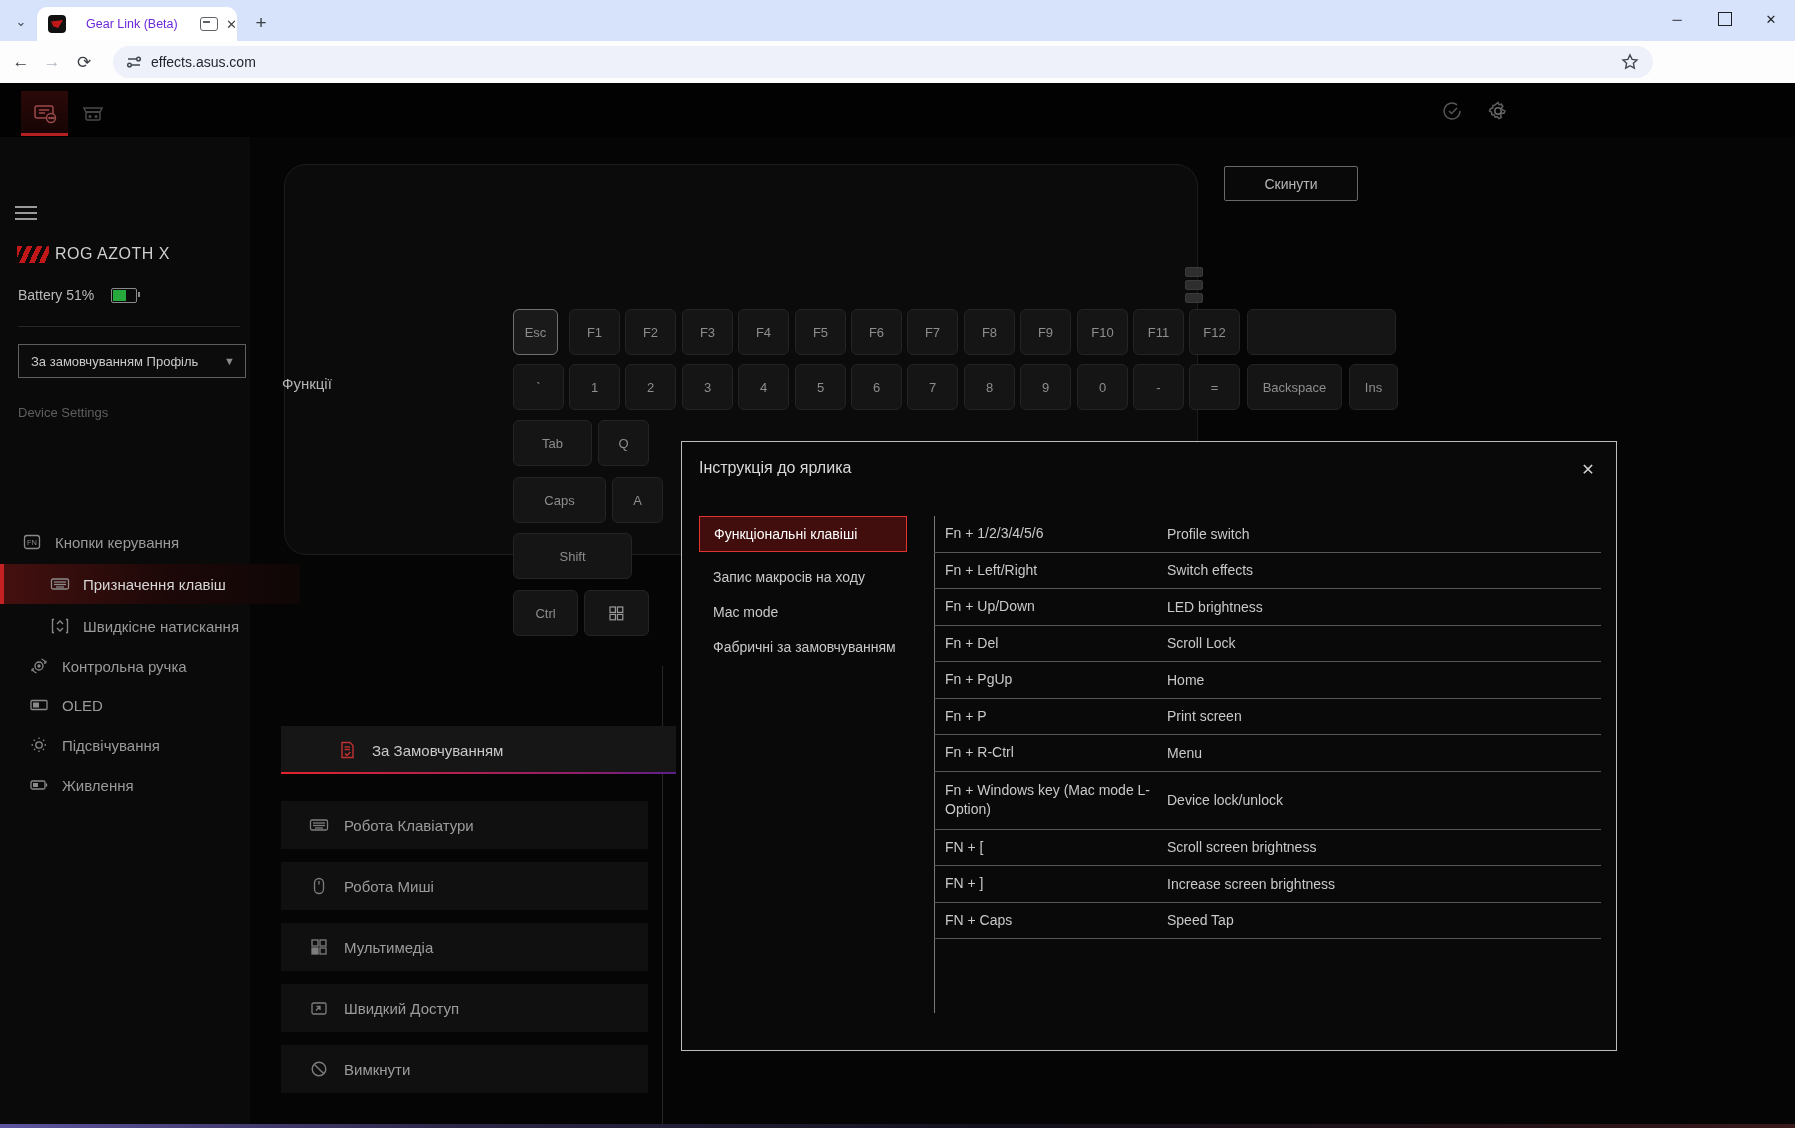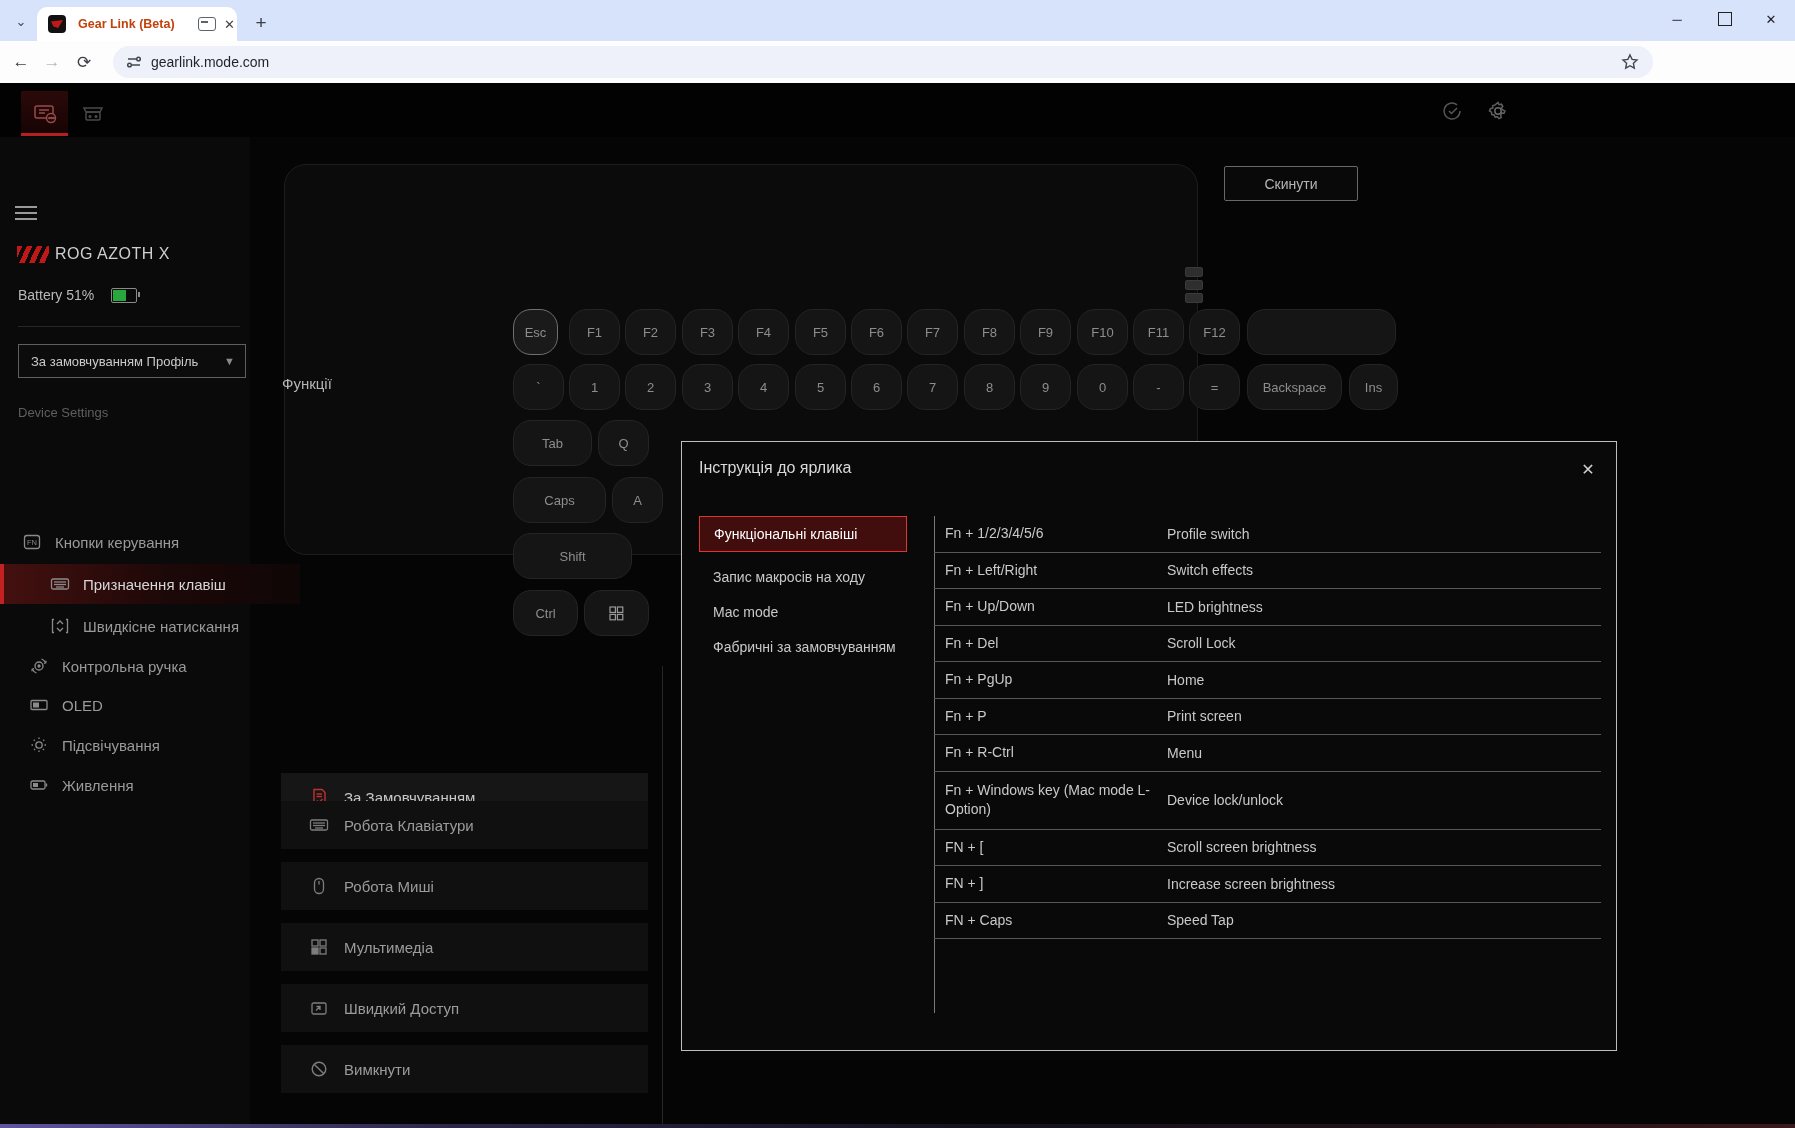--- a/index.html
+++ b/index.html
@@ -8,21 +8,21 @@
 
   
   .tabstrip{position:absolute;left:0;top:0;width:1795px;height:41px;background:#d7e2fb;}
   .tab-search{position:absolute;left:8px;top:8px;width:26px;height:26px;border-radius:13px;
     color:#41474f;font-size:13px;display:flex;align-items:center;justify-content:center;}
   .tab{position:absolute;left:37px;top:7px;width:200px;height:34px;background:#fff;
     border-radius:10px 10px 0 0;display:flex;align-items:center;}
   .favicon{width:18px;height:18px;margin-left:11px;border-radius:4px;background:#111;position:relative;overflow:hidden;flex:0 0 auto;}
   .favicon::after{content:"";position:absolute;left:3px;top:5px;width:12px;height:8px;
     background:#c01818;clip-path:polygon(0 20%,100% 0,60% 100%,20% 80%);}
-  .tab-title{margin-left:12px;font-size:12.5px;color:#c2410c;white-space:nowrap;overflow:hidden;width:118px;font-weight:bold;}
+  .tab-title{margin-left:20px;font-size:12.5px;color:#6d28d9;white-space:nowrap;overflow:hidden;width:118px;}
   .tab-badge{width:16px;height:12px;border:1.4px solid #5f6368;border-radius:3px;margin-left:2px;position:relative;flex:0 0 auto;}
   .tab-badge::after{content:"";position:absolute;left:2px;top:3px;width:7px;height:1.5px;background:#5f6368;}
   .tab-close{margin-left:8px;color:#444;font-size:13px;line-height:1;}
   .newtab{position:absolute;left:247px;top:9px;width:28px;height:28px;color:#3c4043;font-size:19px;
     display:flex;align-items:center;justify-content:center;}
   .wctl{position:absolute;top:0;width:46px;height:38px;display:flex;align-items:center;justify-content:center;color:#202124;font-size:13px;}
   .toolbar{position:absolute;left:0;top:41px;width:1795px;height:42px;background:#fdfdfe;}
   .navbtn{position:absolute;top:6px;width:30px;height:30px;display:flex;align-items:center;justify-content:center;
     font-size:17px;color:#3a3f45;}
   .omnibox{position:absolute;left:113px;top:5px;width:1540px;height:32px;border-radius:16px;background:#eef1fa;
@@ -71,21 +71,21 @@
   .nav-item.level-root{padding-left:29px;}
   .nav-item.active{background:linear-gradient(90deg,#45100f 0%,#1d0808 55%,#0f0606 100%);color:#d6d6d6;}
   .nav-item.active::before{content:"";position:absolute;left:0;top:0;bottom:0;width:4px;background:#c42222;}
 
   .main{position:absolute;left:250px;top:54px;width:1545px;height:987px;}
 
   
   .kb-frame{position:absolute;left:34px;top:27px;width:912px;height:389px;border-radius:22px;
     background:#0b0b0b;border:1px solid #1d1d1d;}
   .key{position:absolute;display:flex;align-items:center;justify-content:center;background:#151515;
-    border:1px solid #242424;border-radius:18px;color:#8d8d8d;font-size:13px;}
+    border:1px solid #242424;border-radius:6px;color:#8d8d8d;font-size:13px;}
   .key.esc{border-color:#6f6f6f;background:#1a1a1a;}
   .wheel{position:absolute;left:935px;top:130px;width:18px;height:36px;display:flex;flex-direction:column;gap:3px;}
   .wheel span{flex:1;background:#2e2e2e;border:1px solid #3a3a3a;border-radius:2px;}
   .reset-btn{position:absolute;left:974px;top:29px;width:132px;height:33px;border:1px solid #686868;
     background:#090909;color:#b5b5b5;font-size:14px;display:flex;align-items:center;justify-content:center;border-radius:2px;}
   .clipped-frag{position:absolute;left:1119px;top:448px;color:#a8a8a8;font-size:13px;display:flex;align-items:center;gap:5px;}
   .info-circ{width:13px;height:13px;border:1px solid #9a9a9a;border-radius:50%;font-size:9px;color:#9a9a9a;
     display:flex;align-items:center;justify-content:center;font-family:"Liberation Serif",serif;font-style:italic;}
 
   
@@ -144,21 +144,21 @@
     <div class="navbtn" style="left:6px;">←</div>
     <div class="navbtn" style="left:37px;color:#b3b8c2;">→</div>
     <div class="navbtn" style="left:69px;">⟳</div>
     <div class="omnibox">
       <svg class="siteinfo" viewBox="0 0 18 18" fill="none" stroke="#41474f" stroke-width="1.5">
         <line x1="3" y1="6" x2="11" y2="6"></line>
           <circle cx="13.5" cy="6" r="1.8"></circle>
         <line x1="7" y1="12" x2="15" y2="12"></line>
           <circle cx="4.5" cy="12" r="1.8"></circle>
       </svg>
-      <span class="url">gearlink.mode.com</span>
+      <span class="url">effects.asus.com</span>
       <svg class="ob-star" viewBox="0 0 18 18" fill="none" stroke="#41474f" stroke-width="1.4">
         <path d="M9 2l2.1 4.4 4.9.6-3.6 3.3.9 4.8L9 12.7 4.7 15.1l.9-4.8L2 7l4.9-.6z"></path>
       </svg>
     </div>
     <svg class="ext-icon" viewBox="0 0 20 20" fill="none" stroke="#41474f" stroke-width="1.5">
       <path d="M8 3h4v3h3v4h3v4h-3v3H4v-4H1V9h3V6h4z" transform="scale(0.85) translate(1.5 1.5)"></path>
     </svg>
     <div class="tb-sep"></div>
     <div class="avatar"></div>
     <div class="dots3">⋮</div>
@@ -339,21 +339,21 @@
       <div class="wheel">
           <span></span>
           <span></span>
           <span></span>
         </div>
       <div class="reset-btn">Скинути</div>
 
       <div class="panel-divider"></div>
       <div class="fn-title">Функції</div>
       <div id="fn-items">
-          <div class="fn-item active" style="top: 636px;">
+          <div class="fn-item active" style="top: 589px; padding-left: 28px;">
             <span class="ficon">
               <svg viewBox="0 0 20 20" fill="none" stroke="currentColor" stroke-width="1.4">
                 <path d="M5 2.5h8l3 3v12H5z"></path>
                 <line x1="7.5" y1="7" x2="13" y2="7"></line>
                 <line x1="7.5" y1="9.5" x2="13" y2="9.5"></line>
                 <path d="M8 13.5l2 2 3.5-3.5"></path>
               </svg>
             </span>
             <span>За Замовчуванням</span>
           </div>

